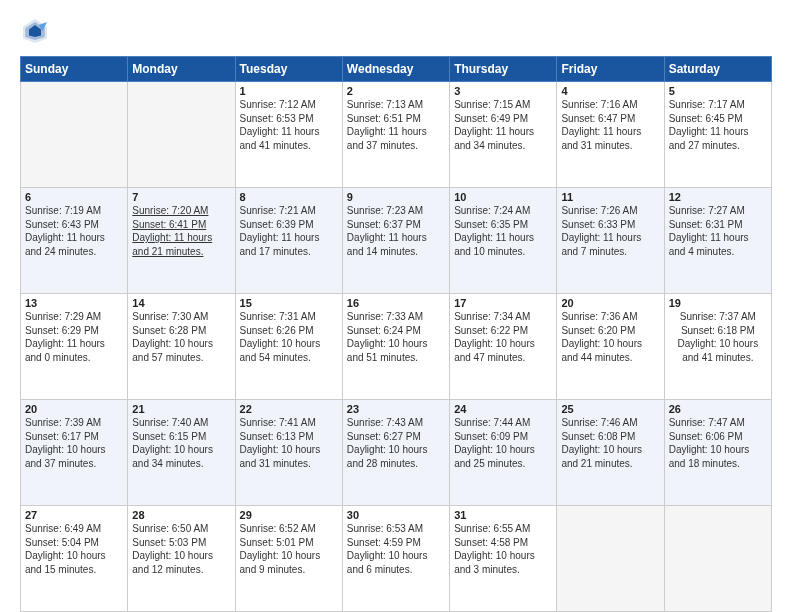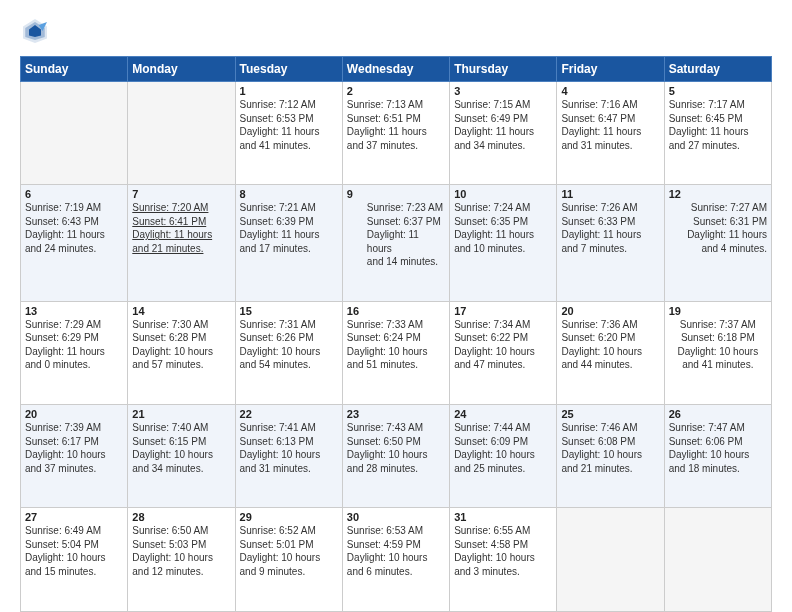--- a/index.html
+++ b/index.html
@@ -185,42 +185,42 @@
           </td>
           <td class="alt-row">
             <div class="day-number">8</div>
             <div class="day-info" style="white-space: pre-line;">Sunrise: 7:21 AM
 Sunset: 6:39 PM
 Daylight: 11 hours
 and 17 minutes.</div>
           </td>
           <td class="alt-row">
             <div class="day-number">9</div>
-            <div class="day-info" style="white-space: pre-line; margin-left: 20px;">Sunrise: 7:23 AM
+            <div class="day-info" style="white-space: pre-line;">Sunrise: 7:23 AM
 Sunset: 6:37 PM
 Daylight: 11 hours
 and 14 minutes.</div>
           </td>
           <td class="alt-row">
             <div class="day-number">10</div>
             <div class="day-info" style="white-space: pre-line;">Sunrise: 7:24 AM
 Sunset: 6:35 PM
 Daylight: 11 hours
 and 10 minutes.</div>
           </td>
           <td class="alt-row">
             <div class="day-number">11</div>
             <div class="day-info" style="white-space: pre-line;">Sunrise: 7:26 AM
 Sunset: 6:33 PM
 Daylight: 11 hours
 and 7 minutes.</div>
           </td>
           <td class="alt-row">
             <div class="day-number">12</div>
-            <div class="day-info" style="white-space: pre-line; text-align: right;">Sunrise: 7:27 AM
+            <div class="day-info" style="white-space: pre-line;">Sunrise: 7:27 AM
 Sunset: 6:31 PM
 Daylight: 11 hours
 and 4 minutes.</div>
           </td>
         </tr>
         <tr>
           <td>
             <div class="day-number">13</div>
             <div class="day-info" style="white-space: pre-line;">Sunrise: 7:29 AM
 Sunset: 6:29 PM
@@ -288,21 +288,21 @@
           <td class="alt-row">
             <div class="day-number">22</div>
             <div class="day-info" style="white-space: pre-line;">Sunrise: 7:41 AM
 Sunset: 6:13 PM
 Daylight: 10 hours
 and 31 minutes.</div>
           </td>
           <td class="alt-row">
             <div class="day-number">23</div>
             <div class="day-info" style="white-space: pre-line;">Sunrise: 7:43 AM
-Sunset: 6:50 PM
+Sunset: 6:27 PM
 Daylight: 10 hours
 and 28 minutes.</div>
           </td>
           <td class="alt-row">
             <div class="day-number">24</div>
             <div class="day-info" style="white-space: pre-line;">Sunrise: 7:44 AM
 Sunset: 6:09 PM
 Daylight: 10 hours
 and 25 minutes.</div>
           </td>

